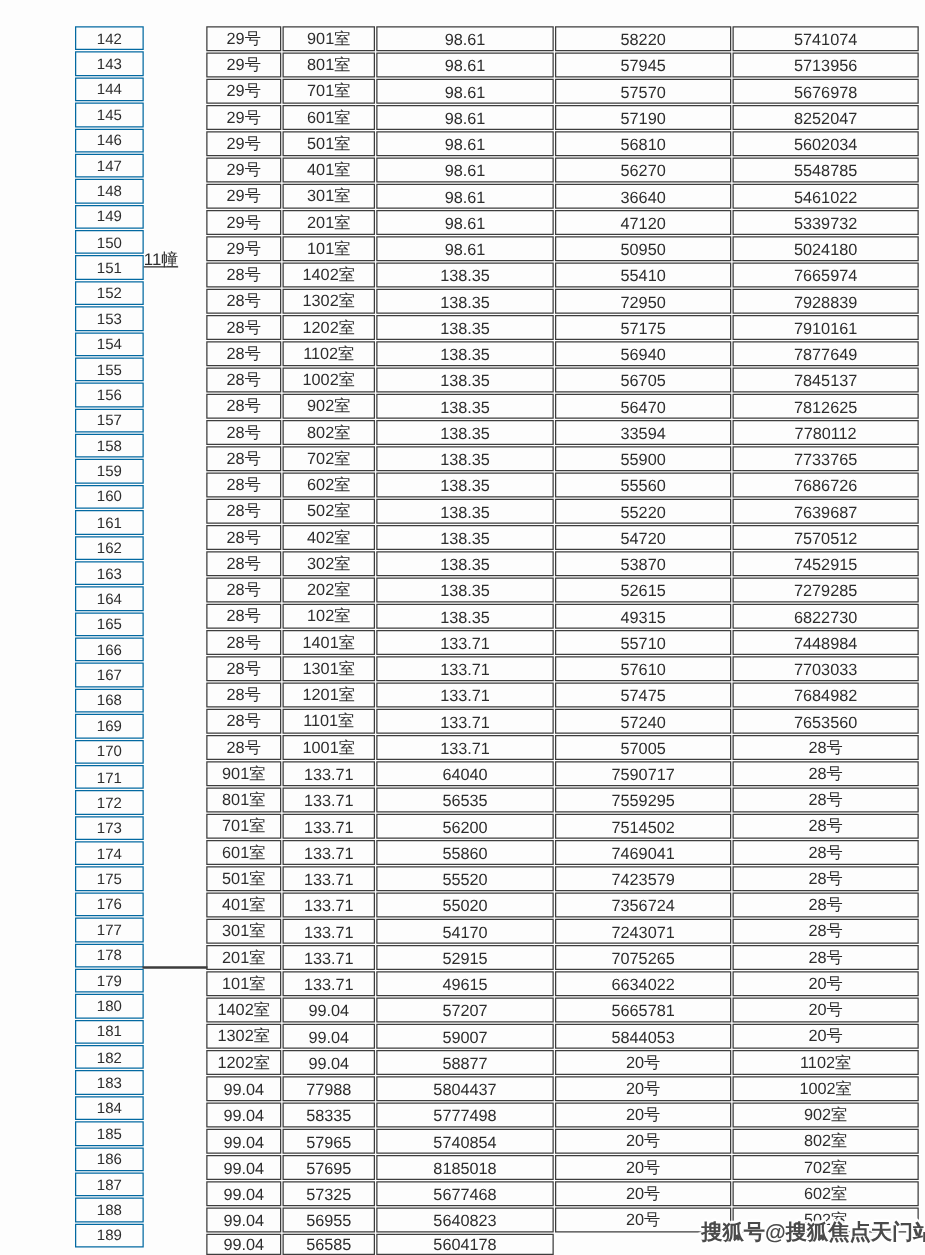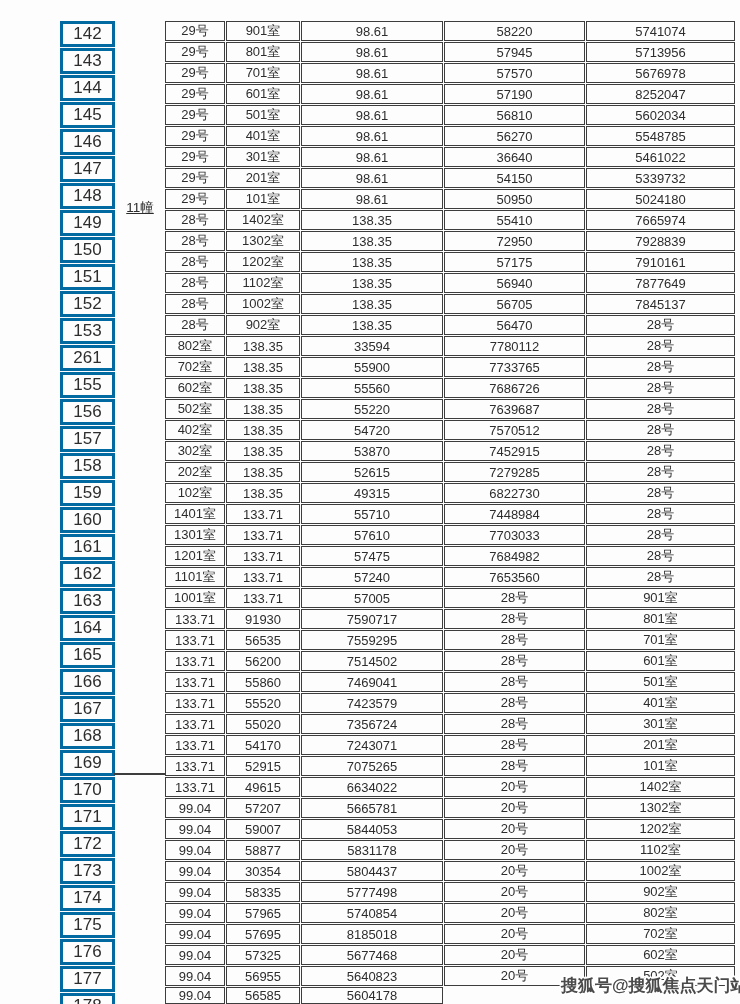--- a/index.html
+++ b/index.html
@@ -10,29 +10,29 @@
     font-family:"Liberation Sans","DejaVu Sans",sans-serif;
     color:#2d2d2d;
     overflow:hidden;
   }
   
   .index-col {
     position:absolute; left:60px; top:21px; width:55px; height:977px;
     display:grid; grid-template-rows:repeat(48,1fr); row-gap:1px;
   }
   .index-cell {
-    border:3px solid #0369a1; box-sizing:border-box;
+    border:1px solid #0369a1; box-sizing:border-box;
     display:flex; align-items:center; justify-content:center;
-    font-size:17px;
+    font-size:12px;
   }
   
   .building-col { position:absolute; left:115px; top:21px; width:50px; height:977px; }
   .building-label {
     position:absolute; top:178px; left:0; width:100%;
-    text-align:center; font-size:13.5px;text-decoration:underline;
+    text-align:left; font-size:13.5px;text-decoration:underline;
   }
   .building-divider { 
     position:absolute; top:752px; left:-1px; right:-1px; height:2px; background:#3d3d3d;
   }
   
   .main-grid {
     position:absolute; left:165px; top:21px; width:570px; height:977px;
     display:grid;
     grid-template-columns:60px 74px 142px 141px 149px;
     grid-template-rows:repeat(48,1fr);
@@ -63,21 +63,21 @@
       <div class="index-cell">144</div>
       <div class="index-cell">145</div>
       <div class="index-cell">146</div>
       <div class="index-cell">147</div>
       <div class="index-cell">148</div>
       <div class="index-cell">149</div>
       <div class="index-cell">150</div>
       <div class="index-cell">151</div>
       <div class="index-cell">152</div>
       <div class="index-cell">153</div>
-      <div class="index-cell">261</div>
+      <div class="index-cell">154</div>
       <div class="index-cell">155</div>
       <div class="index-cell">156</div>
       <div class="index-cell">157</div>
       <div class="index-cell">158</div>
       <div class="index-cell">159</div>
       <div class="index-cell">160</div>
       <div class="index-cell">161</div>
       <div class="index-cell">162</div>
       <div class="index-cell">163</div>
       <div class="index-cell">164</div>
@@ -145,21 +145,21 @@
       <div class="grid-cell">56270</div>
       <div class="grid-cell">5548785</div>
       <div class="grid-cell">29号</div>
       <div class="grid-cell">301室</div>
       <div class="grid-cell">98.61</div>
       <div class="grid-cell">36640</div>
       <div class="grid-cell">5461022</div>
       <div class="grid-cell">29号</div>
       <div class="grid-cell">201室</div>
       <div class="grid-cell">98.61</div>
-      <div class="grid-cell">54150</div>
+      <div class="grid-cell">47120</div>
       <div class="grid-cell">5339732</div>
       <div class="grid-cell">29号</div>
       <div class="grid-cell">101室</div>
       <div class="grid-cell">98.61</div>
       <div class="grid-cell">50950</div>
       <div class="grid-cell">5024180</div>
       <div class="grid-cell">28号</div>
       <div class="grid-cell">1402室</div>
       <div class="grid-cell">138.35</div>
       <div class="grid-cell">55410</div>
@@ -181,20 +181,21 @@
       <div class="grid-cell">7877649</div>
       <div class="grid-cell">28号</div>
       <div class="grid-cell">1002室</div>
       <div class="grid-cell">138.35</div>
       <div class="grid-cell">56705</div>
       <div class="grid-cell">7845137</div>
       <div class="grid-cell">28号</div>
       <div class="grid-cell">902室</div>
       <div class="grid-cell">138.35</div>
       <div class="grid-cell">56470</div>
+      <div class="grid-cell">7812625</div>
       <div class="grid-cell">28号</div>
       <div class="grid-cell">802室</div>
       <div class="grid-cell">138.35</div>
       <div class="grid-cell">33594</div>
       <div class="grid-cell">7780112</div>
       <div class="grid-cell">28号</div>
       <div class="grid-cell">702室</div>
       <div class="grid-cell">138.35</div>
       <div class="grid-cell">55900</div>
       <div class="grid-cell">7733765</div>
@@ -248,21 +249,21 @@
       <div class="grid-cell">133.71</div>
       <div class="grid-cell">57240</div>
       <div class="grid-cell">7653560</div>
       <div class="grid-cell">28号</div>
       <div class="grid-cell">1001室</div>
       <div class="grid-cell">133.71</div>
       <div class="grid-cell">57005</div>
       <div class="grid-cell">28号</div>
       <div class="grid-cell">901室</div>
       <div class="grid-cell">133.71</div>
-      <div class="grid-cell">91930</div>
+      <div class="grid-cell">64040</div>
       <div class="grid-cell">7590717</div>
       <div class="grid-cell">28号</div>
       <div class="grid-cell">801室</div>
       <div class="grid-cell">133.71</div>
       <div class="grid-cell">56535</div>
       <div class="grid-cell">7559295</div>
       <div class="grid-cell">28号</div>
       <div class="grid-cell">701室</div>
       <div class="grid-cell">133.71</div>
       <div class="grid-cell">56200</div>
@@ -304,25 +305,24 @@
       <div class="grid-cell">5665781</div>
       <div class="grid-cell">20号</div>
       <div class="grid-cell">1302室</div>
       <div class="grid-cell">99.04</div>
       <div class="grid-cell">59007</div>
       <div class="grid-cell">5844053</div>
       <div class="grid-cell">20号</div>
       <div class="grid-cell">1202室</div>
       <div class="grid-cell">99.04</div>
       <div class="grid-cell">58877</div>
-      <div class="grid-cell">5831178</div>
       <div class="grid-cell">20号</div>
       <div class="grid-cell">1102室</div>
       <div class="grid-cell">99.04</div>
-      <div class="grid-cell">30354</div>
+      <div class="grid-cell">77988</div>
       <div class="grid-cell">5804437</div>
       <div class="grid-cell">20号</div>
       <div class="grid-cell">1002室</div>
       <div class="grid-cell">99.04</div>
       <div class="grid-cell">58335</div>
       <div class="grid-cell">5777498</div>
       <div class="grid-cell">20号</div>
       <div class="grid-cell">902室</div>
       <div class="grid-cell">99.04</div>
       <div class="grid-cell">57965</div>

